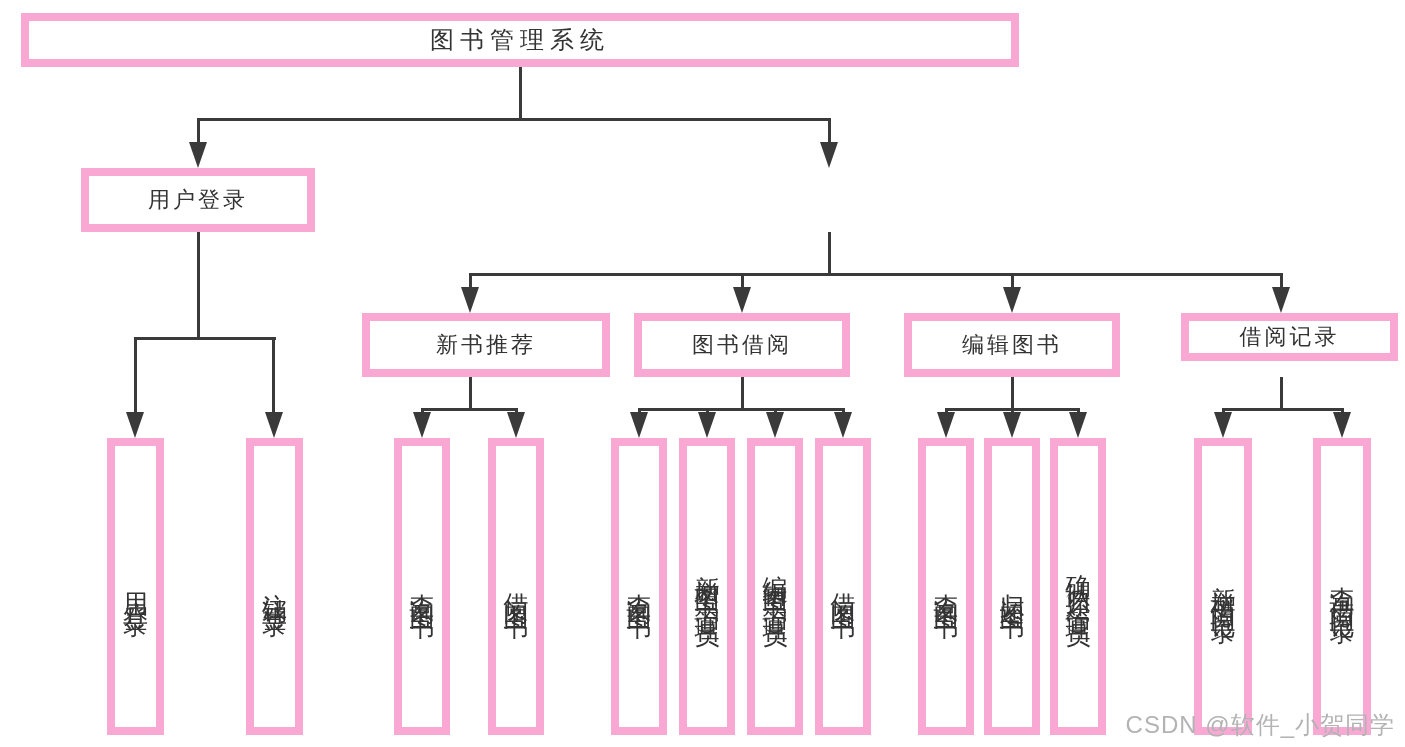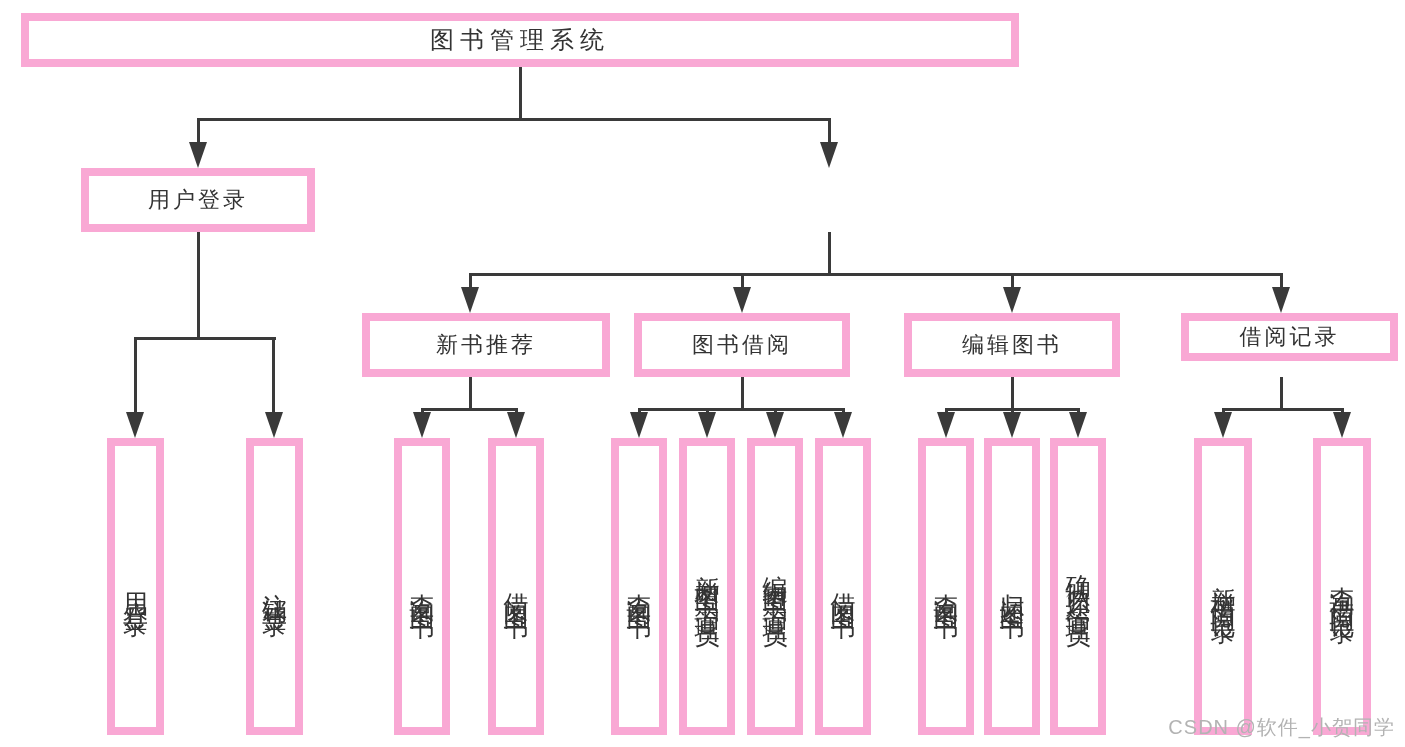--- a/index.html
+++ b/index.html
@@ -31,21 +31,21 @@
   .hl { position:absolute; height:3px; background:#3a3a3a; }
   .ah {
     position:absolute; width:0; height:0;
     border-left:9px solid transparent;
     border-right:9px solid transparent;
     border-top:26px solid #3a3a3a;
   }
   .watermark {
     position:absolute;
     right:10px; bottom:6px;
-    font-size:20px;
+    font-size:24px;
     letter-spacing:1px;
     color:#b3b3b3;
     z-index:5;
     white-space:nowrap;
   }
 </style>
 </head>
 <body>
 
 <div class="canvas">

